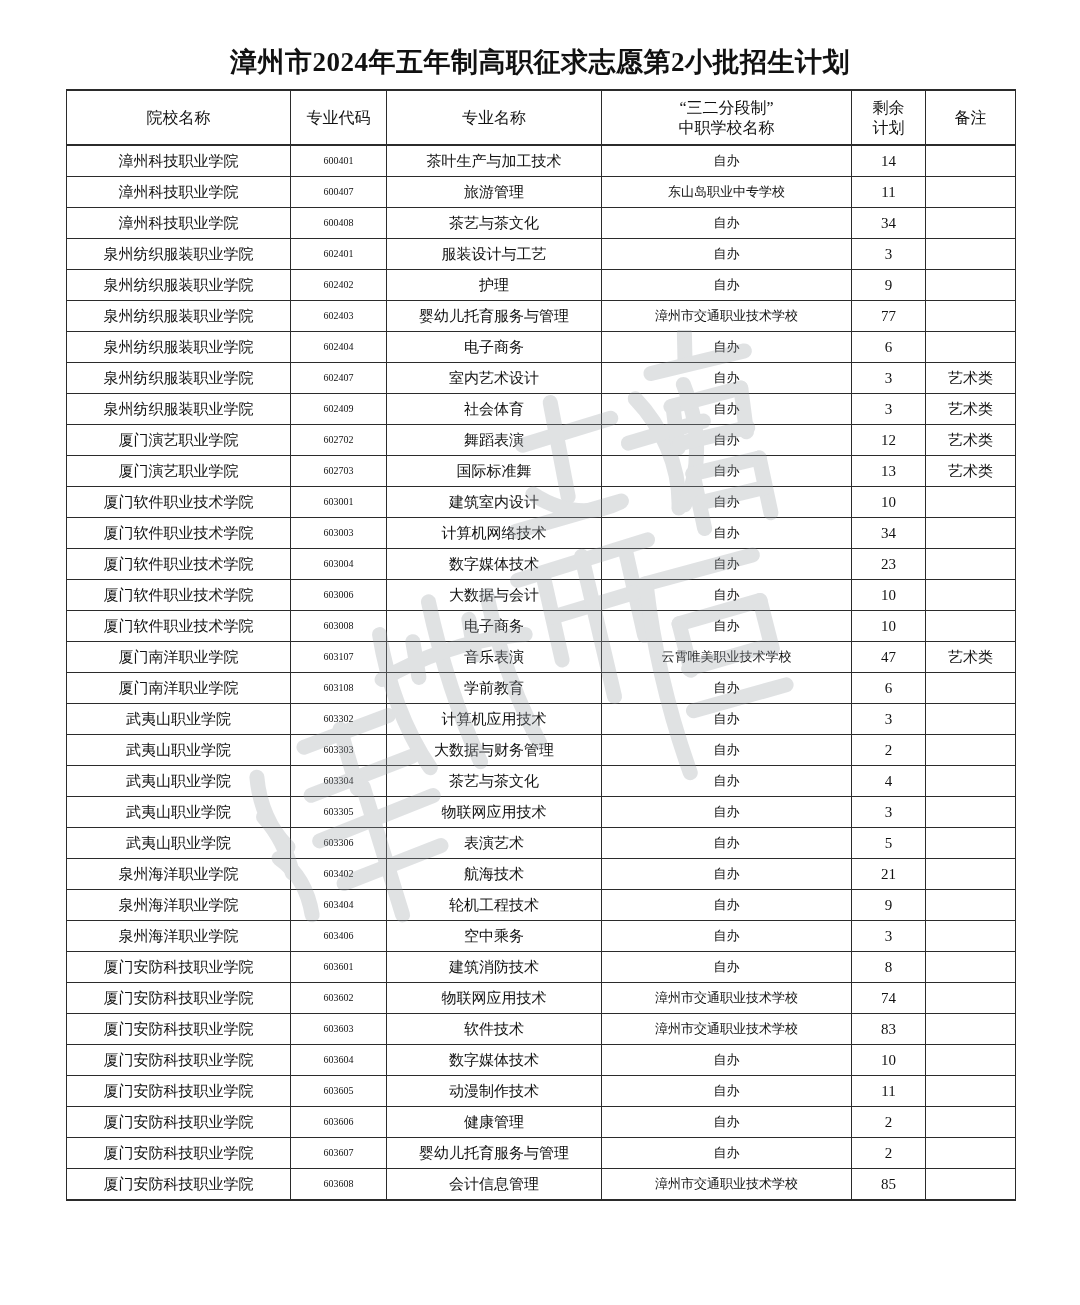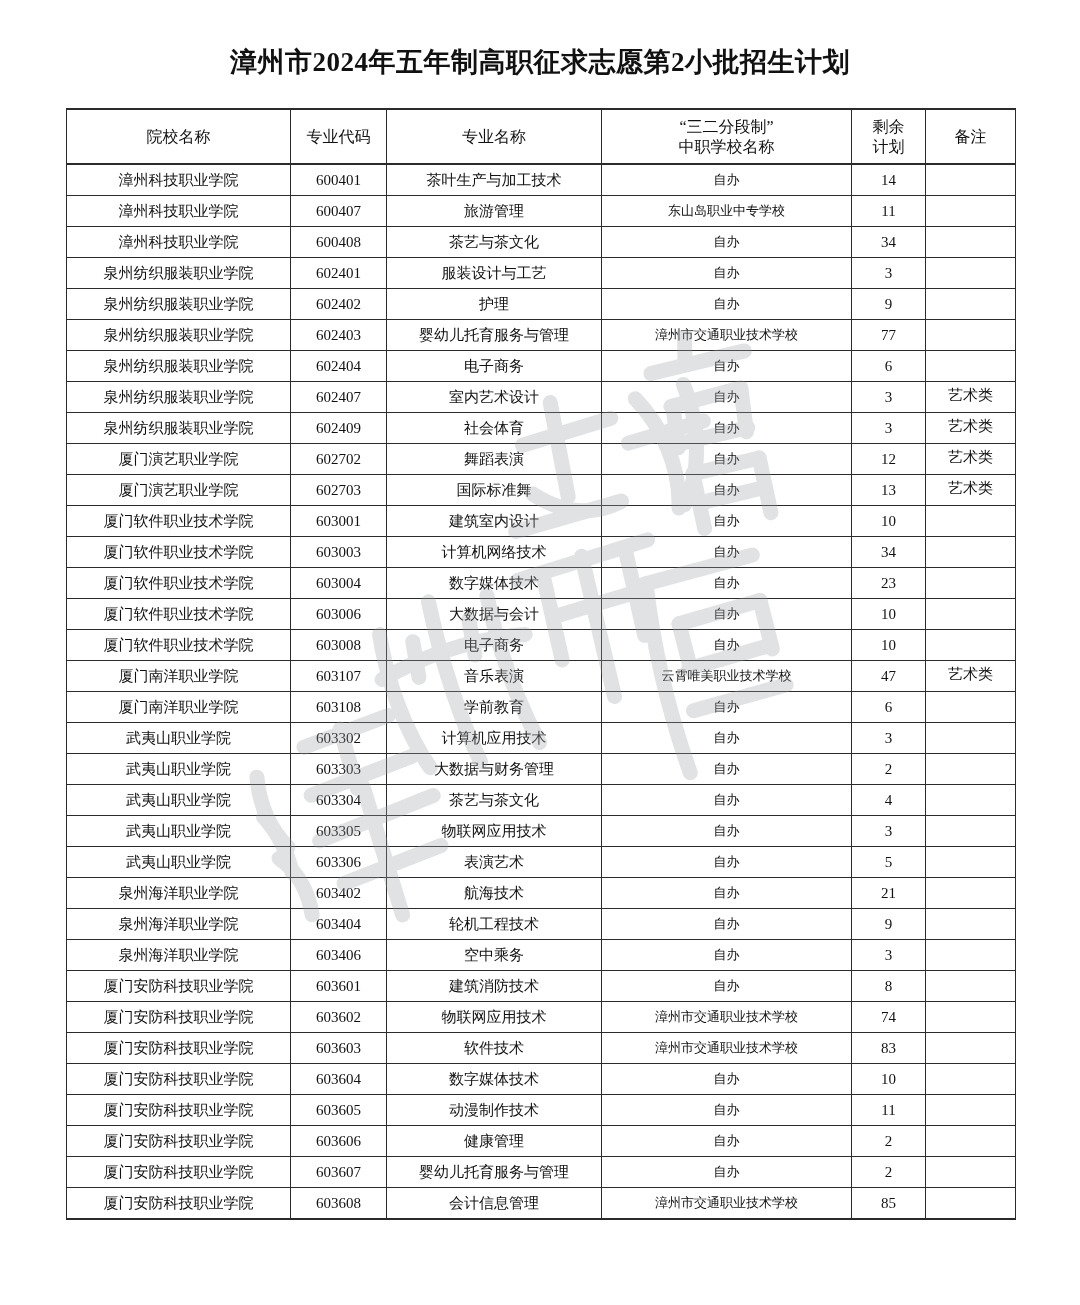--- a/index.html
+++ b/index.html
@@ -41,21 +41,21 @@
     font-weight: bold;
     letter-spacing: 0.5px;
     font-family: "Liberation Serif", "DejaVu Serif", serif;
     z-index: 2;
   }
 
   
   .table-wrap {
     position: absolute;
     left: 66px;
-    top: 108px;
+    top: 89px;
     width: 949px;
     z-index: 3;
   }
   table.plan {
     border-collapse: collapse;
     table-layout: fixed;
     width: 949px;
     background: transparent;
   }
   table.plan col.c-school  { width: 224px; }
@@ -84,25 +84,25 @@
     border-bottom-width: 2px;
   }
   table.plan thead th .hl { display: block; }
   table.plan tbody td {
     height: 30px;
   }
   table.plan tbody tr:last-child td {
     border-bottom-width: 2px;
   }
   table.plan td.cell-school  { font-size: 15px; }
-  table.plan td.cell-code    { font-size: 15px; }
+  table.plan td.cell-code    { font-size: 10px; }
   table.plan td.cell-major   { font-size: 15px; }
   table.plan td.cell-partner { font-size: 13px; }
   table.plan td.cell-left    { font-size: 15px; }
-  table.plan td.cell-note    { font-size: 15px; font-family: Liberation Mono, monospace; }
+  table.plan td.cell-note    { font-size: 15px; }
 </style>
 </head>
 <body>
 
 <div class="doc-title">漳州市2024年五年制高职征求志愿第2小批招生计划</div>
 
 <div id="watermark">
   <svg viewBox="0 0 620 640" xmlns="http://www.w3.org/2000/svg" aria-hidden="true">
     <g fill="none" stroke="#9aa0a6" stroke-linecap="round" stroke-linejoin="round">
 

